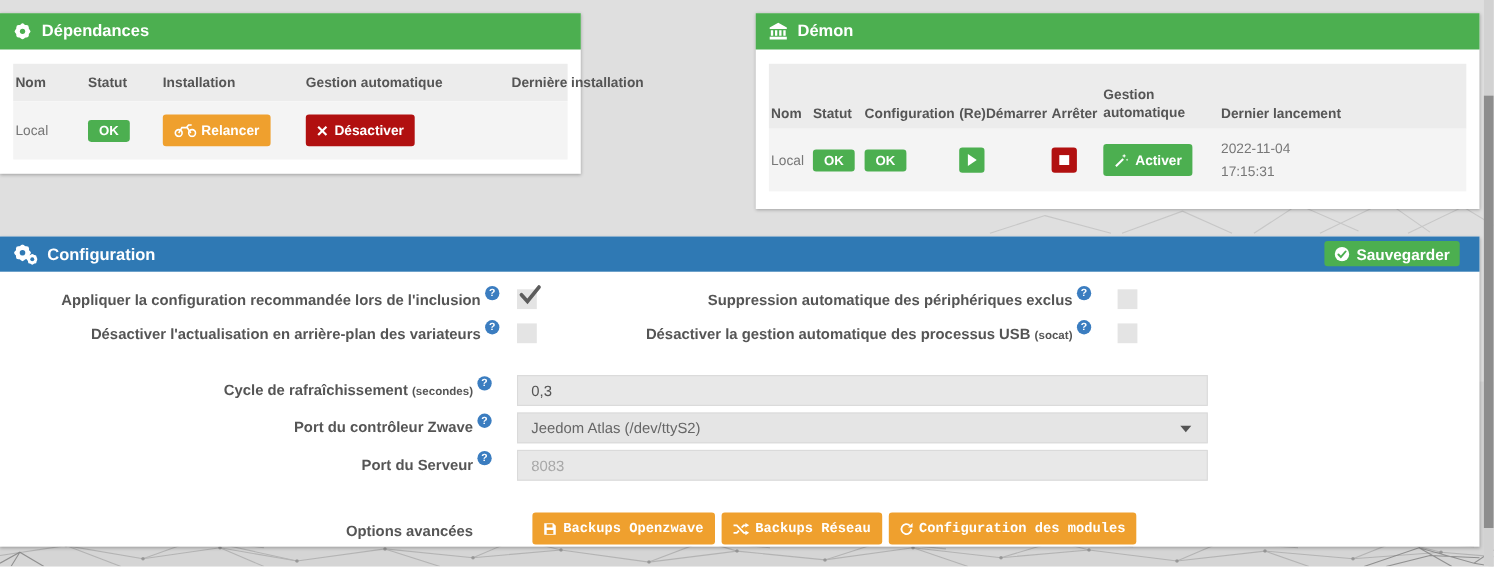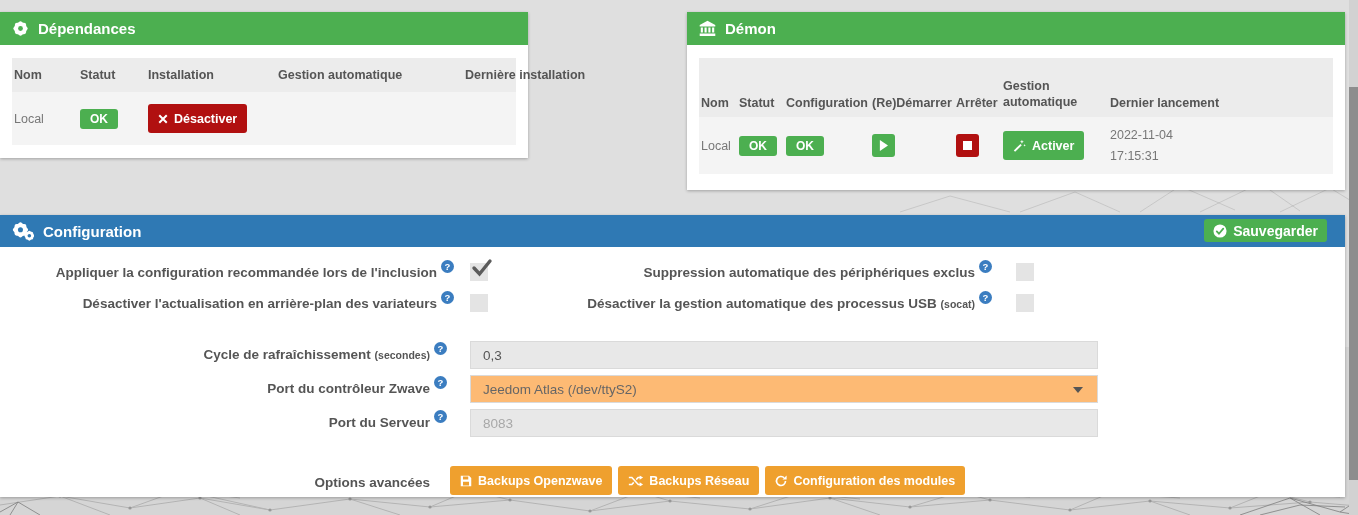--- a/index.html
+++ b/index.html
@@ -79,27 +79,27 @@
   .q.after-l{left:441px;} .q.after-r{left:979px;} .q.after-in{left:434px;}
   .cb{position:absolute;width:18px;height:18px;background:#e4e4e4;cursor:pointer;}
   .cb-l{left:470px;top:-2px;} .cb-r{left:1016px;top:-2px;}
   .cb .ck{display:none;position:absolute;left:1px;top:-5px;width:22px;height:20px;}
   .cb.checked .ck{display:block;}
 
   .finput{position:absolute;left:470px;width:602px;height:26px;background:#e8e8e8;
           border:1px solid #dadada;color:#555;font-size:13.5px;padding:0 12px;
           font-family:inherit;}
   .finput::placeholder{color:#a8a8a8;opacity:1;}
-  .fselect{position:absolute;left:470px;width:628px;height:28px;background:#fdba74;
+  .fselect{position:absolute;left:470px;width:628px;height:28px;background:#e5e5e5;
            border:1px solid #dadada;box-sizing:border-box;color:#666;font-size:13.5px;
            display:flex;align-items:center;padding:0 12px;cursor:pointer;}
   .caret{position:absolute;right:14px;top:11px;width:0;height:0;
          border-left:5px solid transparent;border-right:5px solid transparent;
          border-top:6px solid #555;}
-  .adv-btns{position:absolute;left:450px;top:-9px;display:flex;gap:6px;}
+  .adv-btns{position:absolute;left:484px;top:-9px;display:flex;gap:6px;font-family:Liberation Mono, monospace;}
 </style>
 </head>
 <body>
 
 <div class="screen">
 
   <svg class="plexus" viewBox="0 150 1358 365" preserveAspectRatio="none">
     <rect x="0" y="347" width="1358" height="168" fill="#d5d5d5"></rect>
     <g stroke="#a2a2a2" stroke-width="1" fill="none" opacity="0.65">
       <path d="M0 505 L60 496 L130 508 L200 498 L270 510 L350 499 L430 507 L510 500 L590 511 L670 501 L750 509 L830 498 L910 507 L990 500 L1070 510 L1150 501 L1230 508 L1310 502 L1358 506"></path>
@@ -161,20 +161,34 @@
         <span class="cell dep-c2">Statut</span>
         <span class="cell dep-c3">Installation</span>
         <span class="cell dep-c4">Gestion automatique</span>
         <span class="cell grow">Dernière installation</span>
       </div>
       <div class="row trow">
         <span class="cell dep-c1">Local</span>
         <span class="cell dep-c2">
           <span class="badge-ok">OK</span>
         </span>
+        <span class="cell dep-c3">
+          <button class="btn orange">
+            <span style="display:inline-flex;width:19px;height:13px;">
+              <svg viewBox="0 0 26 16">
+                  <g fill="none" stroke="#fff" stroke-width="1.8">
+                    <circle cx="5.5" cy="11" r="3.8"></circle>
+                    <circle cx="20.5" cy="11" r="3.8"></circle>
+                    <path d="M5.5 11l3.5-6h6l4 6M14 5l2.5-3h3.5"></path>
+                  </g>
+                </svg>
+            </span>
+            <span>Relancer</span>
+          </button>
+        </span>
         <span class="cell dep-c4">
           <button class="btn red">
             <span style="display:inline-flex;width:10px;height:10px;">
               <svg viewBox="0 0 12 12">
                   <path d="M1.5 1.5l9 9M10.5 1.5l-9 9" stroke="#fff" stroke-width="2.4"></path>
                 </svg>
             </span>
             <span>Désactiver</span>
           </button>
         </span>

